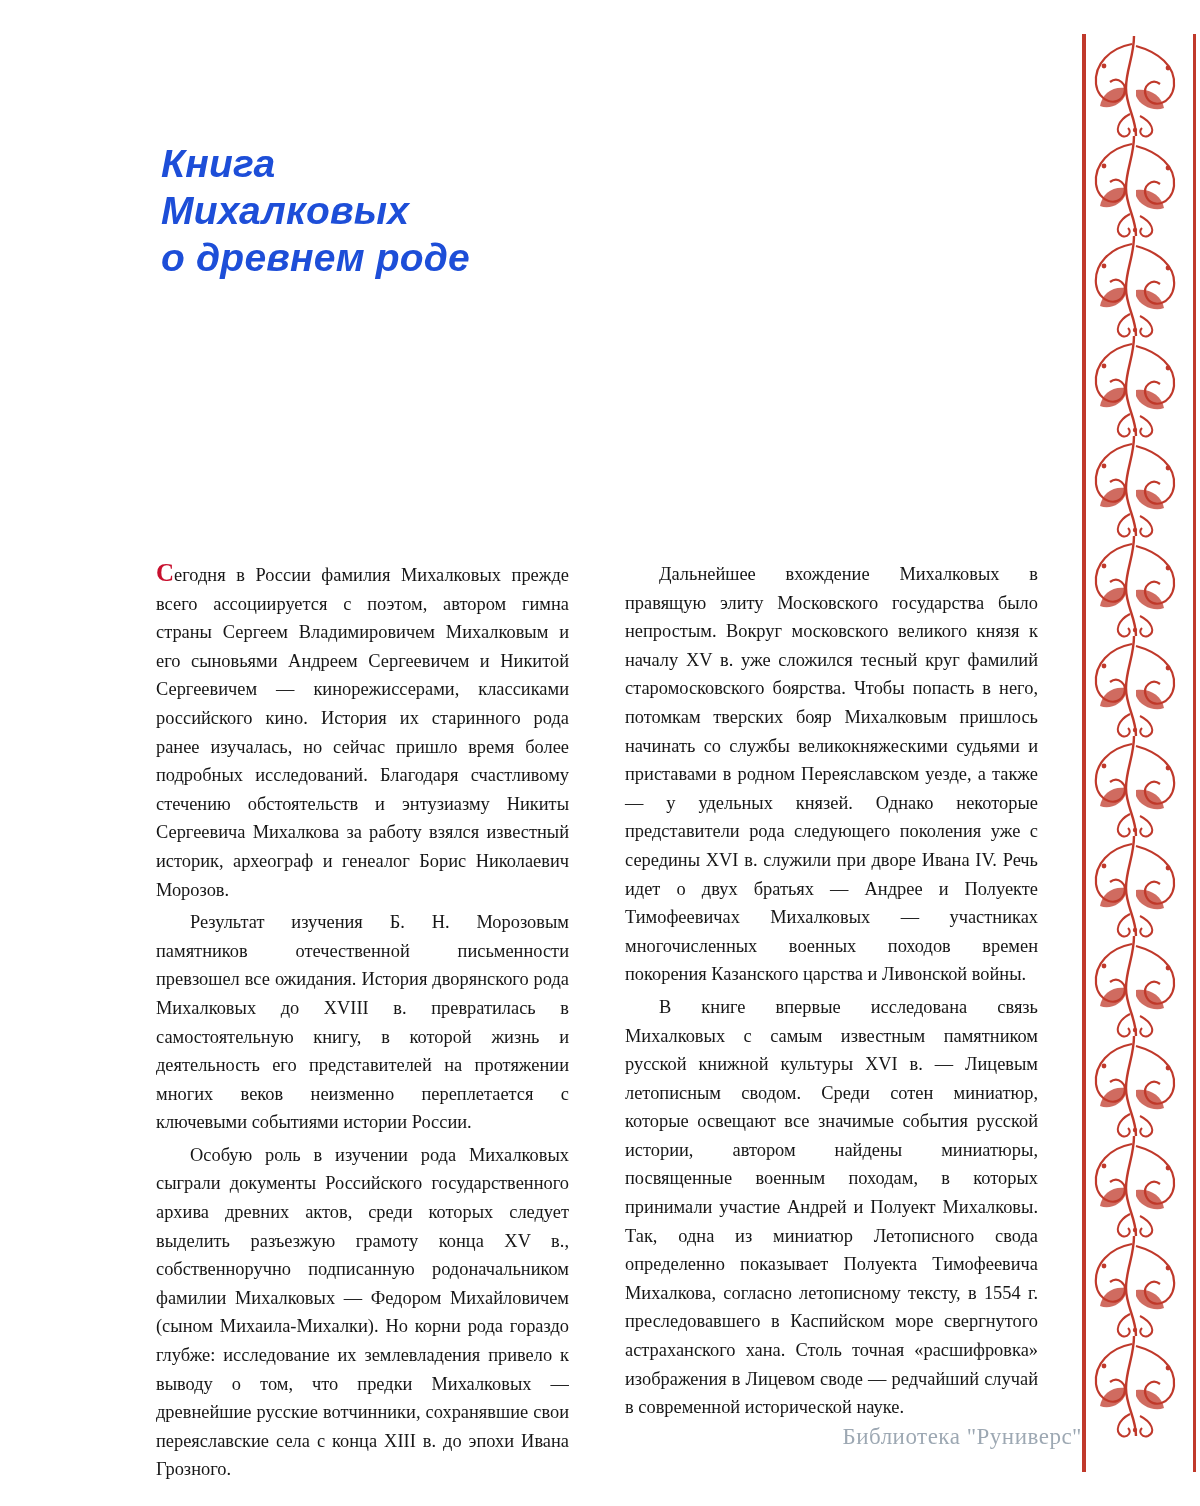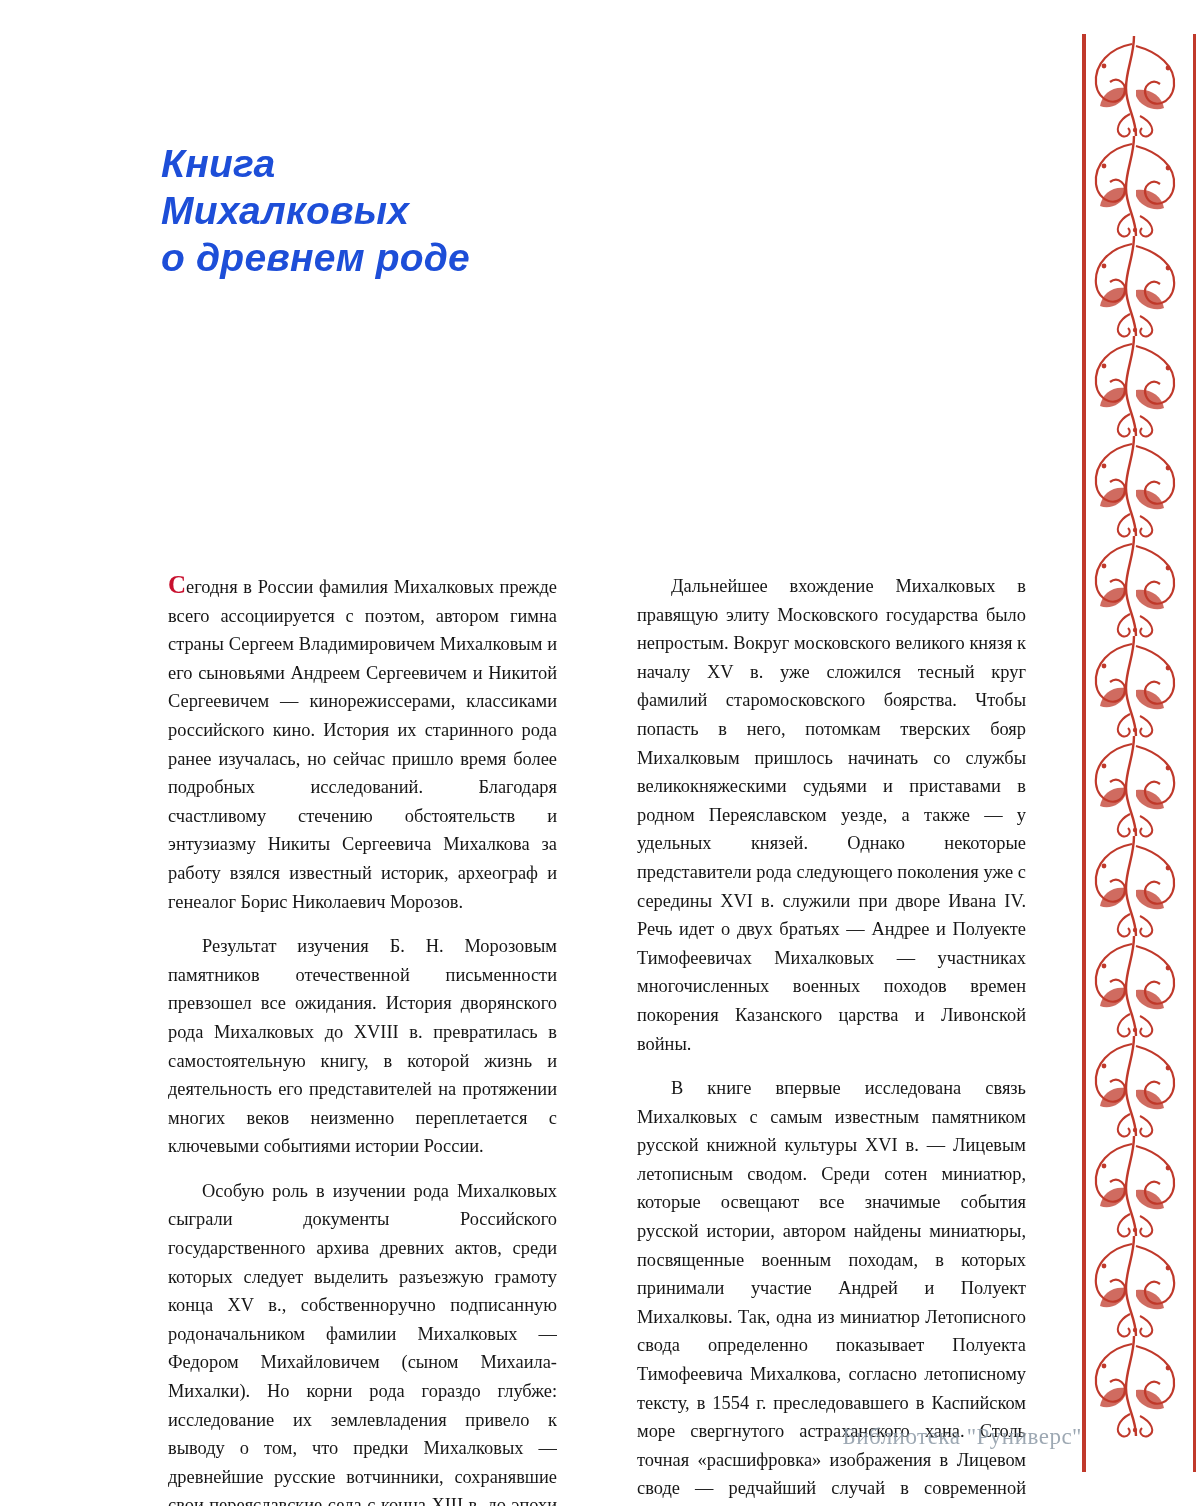--- a/index.html
+++ b/index.html
@@ -45,21 +45,21 @@
   .col {
     width: 421px;
     font-size: 18.4px;
     line-height: 28.6px;
     color: #161616;
     text-align: justify;
     text-justify: inter-word;
     hyphens: manual;
   }
   .col p {
-    margin: 16px;
+    margin: 4px;
     text-indent: 34px;
   }
   .col p.first {
     text-indent: 0;
   }
   .dropcap {
     color: #c8102e;
     font-size: 25px;
     font-weight: bold;
     line-height: 1;

